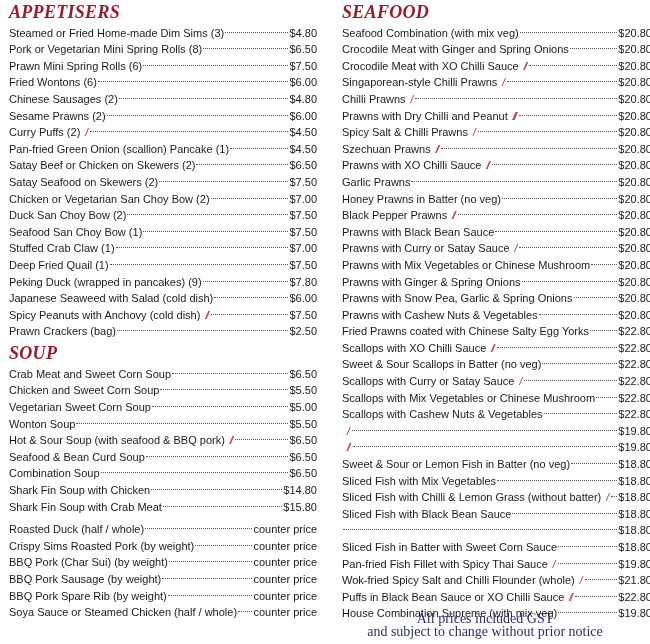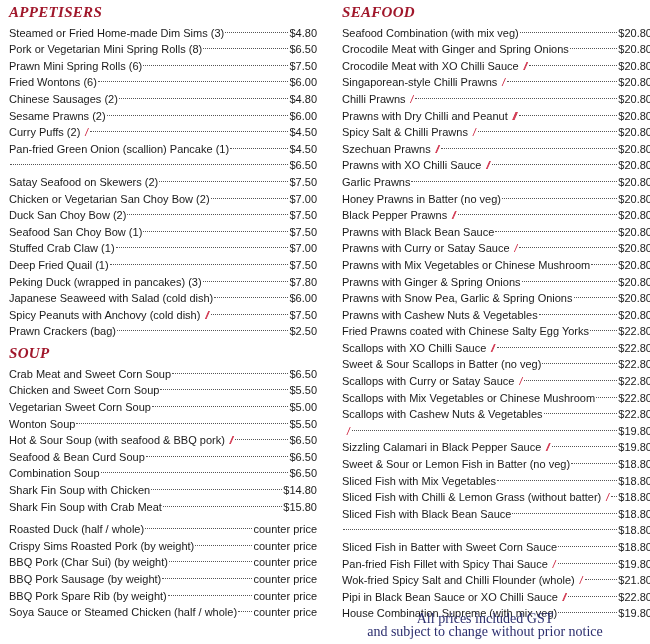--- a/index.html
+++ b/index.html
@@ -1,20 +1,20 @@
 <!DOCTYPE html>
 <html><head>
 <meta charset="utf-8">
 <style>
   html, body { margin: 0; padding: 0; background: #ffffff; }
   body { width: 650px; height: 644px; overflow: hidden; position: relative; font-family: "Liberation Sans", "DejaVu Sans", sans-serif; color: #1a1a1a; }
   .col { position: absolute; top: 0; }
   .col-left { left: 9px; width: 308px; }
   .col-right { left: 330px; width: 310px; margin-left: 12px; }
-  .section-title { font-family: "Liberation Serif", "DejaVu Serif", serif; font-weight: bold; font-style: italic; color: #a0172b; font-size: 15px; letter-spacing: 0.3px; height: 16px; line-height: 16px; margin-top: 4px; }
+  .section-title { font-family: "Liberation Serif", "DejaVu Serif", serif; font-weight: bold; font-style: italic; color: #a0172b; font-size: 18px; letter-spacing: 0.3px; height: 16px; line-height: 16px; margin-top: 4px; }
   .item { display: flex; align-items: baseline; height: 16.6px; line-height: 16.6px; font-size: 11px; white-space: nowrap; }
   .item .name { flex: 0 0 auto; }
   .item .chili { flex: 0 0 auto; color: #c8102e; font-size: 10px; margin-left: 5px; margin-right: 3px; font-style: italic; letter-spacing: -2px; }
   .item .dots { flex: 1 1 auto; overflow: hidden; margin: 0 1px; position: relative; height: 100%; }
   .item .dots::after { content: ""; position: absolute; left: 0; right: 0; bottom: 4px; border-bottom: 1px dotted #555; }
   .item .price { flex: 0 0 auto; }
   .gap { height: 6px; }
   .footer { position: absolute; left: 330px; width: 310px; top: 612px; text-align: center; font-family: "Liberation Serif", "DejaVu Serif", serif; color: #2c2e6e; font-size: 14px; line-height: 13px; }
 </style>
 </head>
@@ -59,20 +59,21 @@
           <span class="chili">/</span>
           <span class="dots"></span>
           <span class="price">$4.50</span>
         </div>
         <div class="item">
           <span class="name">Pan-fried Green Onion (scallion) Pancake (1)</span>
           <span class="dots"></span>
           <span class="price">$4.50</span>
         </div>
         <div class="item">
+          <span class="name">Satay Beef or Chicken on Skewers (2)</span>
           <span class="dots"></span>
           <span class="price">$6.50</span>
         </div>
         <div class="item">
           <span class="name">Satay Seafood on Skewers (2)</span>
           <span class="dots"></span>
           <span class="price">$7.50</span>
         </div>
         <div class="item">
           <span class="name">Chicken or Vegetarian San Choy Bow (2)</span>
@@ -93,21 +94,21 @@
           <span class="name">Stuffed Crab Claw (1)</span>
           <span class="dots"></span>
           <span class="price">$7.00</span>
         </div>
         <div class="item">
           <span class="name">Deep Fried Quail (1)</span>
           <span class="dots"></span>
           <span class="price">$7.50</span>
         </div>
         <div class="item">
-          <span class="name">Peking Duck  (wrapped in pancakes) (3)</span>
+          <span class="name">Peking Duck  (wrapped in pancakes) (9)</span>
           <span class="dots"></span>
           <span class="price">$7.80</span>
         </div>
         <div class="item">
           <span class="name">Japanese Seaweed with Salad (cold dish)</span>
           <span class="dots"></span>
           <span class="price">$6.00</span>
         </div>
         <div class="item">
           <span class="name">Spicy Peanuts with Anchovy (cold dish)</span>
@@ -345,21 +346,20 @@
           <span class="name">Scallops with Cashew Nuts &amp; Vegetables</span>
           <span class="dots"></span>
           <span class="price">$22.80</span>
         </div>
         <div class="item">
           <span class="chili">/</span>
           <span class="dots"></span>
           <span class="price">$19.80</span>
         </div>
         <div class="item">
-          <span class="name">Sizzling Calamari in Black Pepper Sauce</span>
           <span class="chili">//</span>
           <span class="dots"></span>
           <span class="price">$19.80</span>
         </div>
         <div class="item">
           <span class="name">Sweet &amp; Sour or Lemon Fish in Batter (no veg)</span>
           <span class="dots"></span>
           <span class="price">$18.80</span>
         </div>
         <div class="item">
@@ -393,21 +393,21 @@
           <span class="dots"></span>
           <span class="price">$19.80</span>
         </div>
         <div class="item">
           <span class="name">Wok-fried Spicy Salt and Chilli Flounder (whole)</span>
           <span class="chili">/</span>
           <span class="dots"></span>
           <span class="price">$21.80</span>
         </div>
         <div class="item">
-          <span class="name">Pipi in Black Bean Sauce or XO Chilli Sauce</span>
+          <span class="name">Puffs in Black Bean Sauce or XO Chilli Sauce</span>
           <span class="chili">//</span>
           <span class="dots"></span>
           <span class="price">$22.80</span>
         </div>
         <div class="item">
           <span class="name">House Combination Supreme (with mix veg)</span>
           <span class="dots"></span>
           <span class="price">$19.80</span>
         </div>
       </div>

